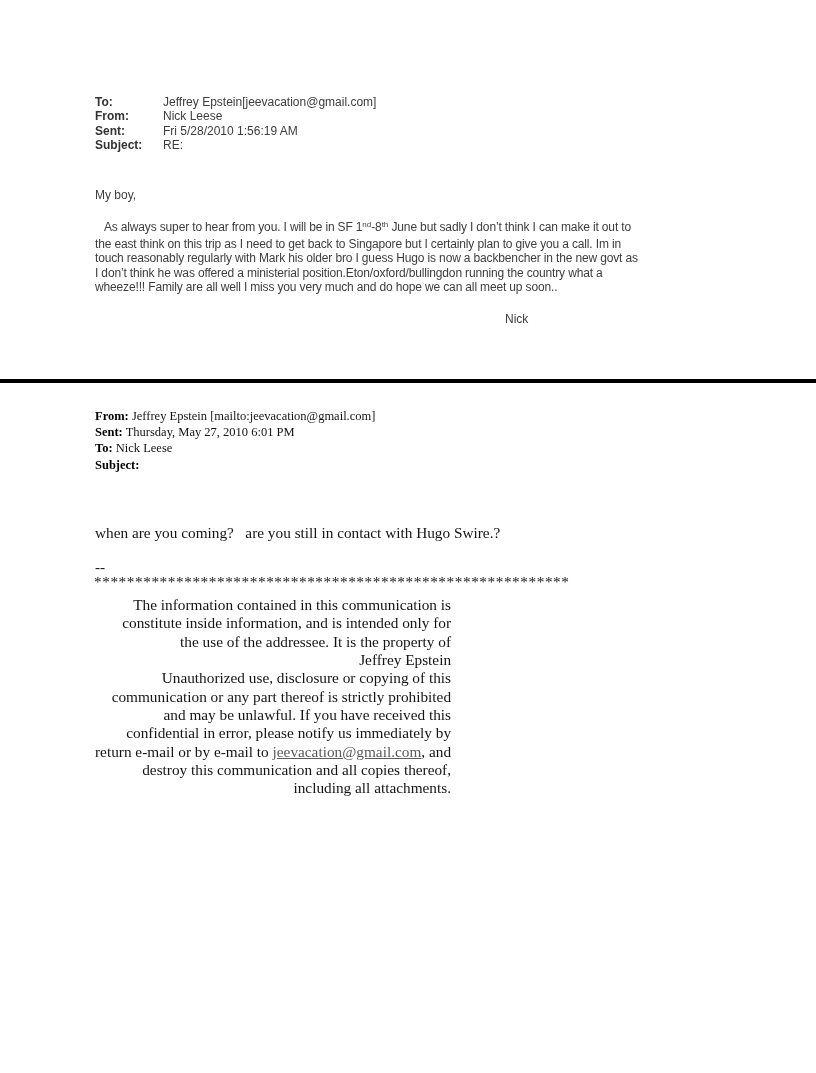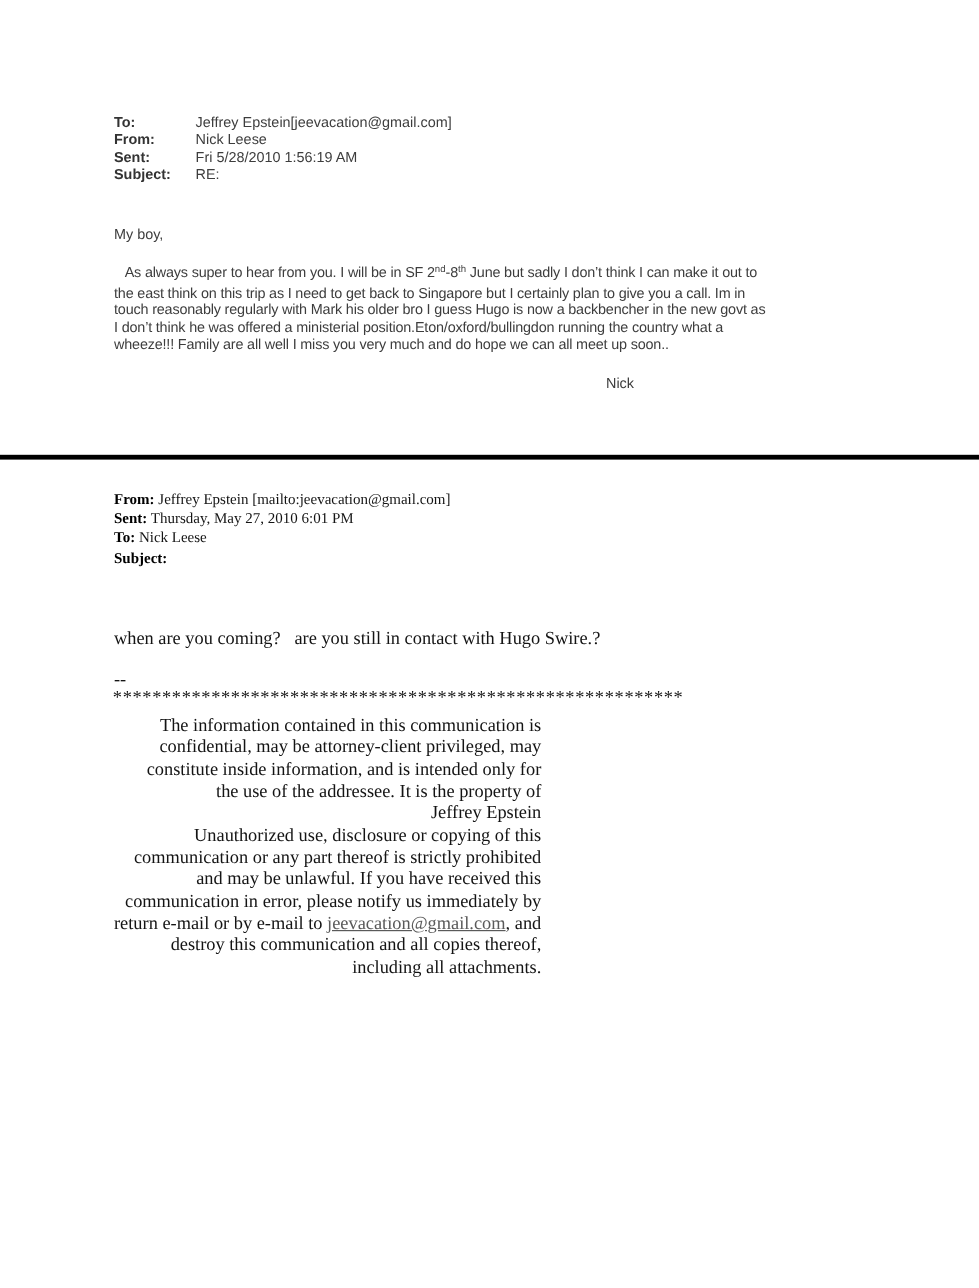--- a/index.html
+++ b/index.html
@@ -124,21 +124,21 @@
   <div class="email1-header">
     <div class="h1-row"><span class="h1-label">To:</span><span class="h1-value">Jeffrey Epstein[jeevacation@gmail.com]</span></div>
     <div class="h1-row"><span class="h1-label">From:</span><span class="h1-value">Nick Leese</span></div>
     <div class="h1-row"><span class="h1-label">Sent:</span><span class="h1-value">Fri 5/28/2010 1:56:19 AM</span></div>
     <div class="h1-row"><span class="h1-label">Subject:</span><span class="h1-value">RE:</span></div>
   </div>
 
   <div class="salutation">My boy,</div>
 
   <div class="para">
-    <div class="line"><span>   As always super to hear from you. I will be in SF 2</span><span class="sup">nd</span><span>-8</span><span class="sup">th</span><span> June but sadly I don’t think I can make it out to</span></div>
+    <div class="line"><span>   As always super to hear from you. I will be in SF 1</span><span class="sup">nd</span><span>-8</span><span class="sup">th</span><span> June but sadly I don’t think I can make it out to</span></div>
     <div class="line">the east think on this trip as I need to get back to Singapore but I certainly plan to give you a call. Im in</div>
     <div class="line">touch reasonably regularly with Mark his older bro I guess Hugo is now a backbencher in the new govt as</div>
     <div class="line">I don’t think he was offered a ministerial position.Eton/oxford/bullingdon running the country what a</div>
     <div class="line">wheeze!!! Family are all well I miss you very much and do hope we can all meet up soon..</div>
   </div>
 
   <div class="signature">Nick</div>
 
   <div class="divider"></div>
 
@@ -149,28 +149,27 @@
     <div class="h2-row"><span class="h2-label">Subject:</span><span></span></div>
   </div>
 
   <div class="serif-body serif">when are you coming?   are you still in contact with Hugo Swire.?</div>
 
   <div class="sig-sep serif">--</div>
   <div class="asterisks serif">**********************************************************</div>
 
   <div class="disclaimer serif">
     <div>The information contained in this communication is</div>
-    <div>confidential, may be attorney-client privileged, may</div>
     <div>constitute inside information, and is intended only for</div>
     <div>the use of the addressee. It is the property of</div>
     <div>Jeffrey Epstein</div>
     <div>Unauthorized use, disclosure or copying of this</div>
     <div>communication or any part thereof is strictly prohibited</div>
     <div>and may be unlawful. If you have received this</div>
-    <div>communication in error, please notify us immediately by</div>
+    <div>confidential in error, please notify us immediately by</div>
     <div><span>return e-mail or by e-mail to </span><span class="email-link">jeevacation@gmail.com</span><span>, and</span></div>
     <div>destroy this communication and all copies thereof,</div>
     <div>including all attachments.</div>
   </div>
 
   <div class="stamp">EFTA_R1_01480272</div>
 
 </div>
 
 </body></html>

